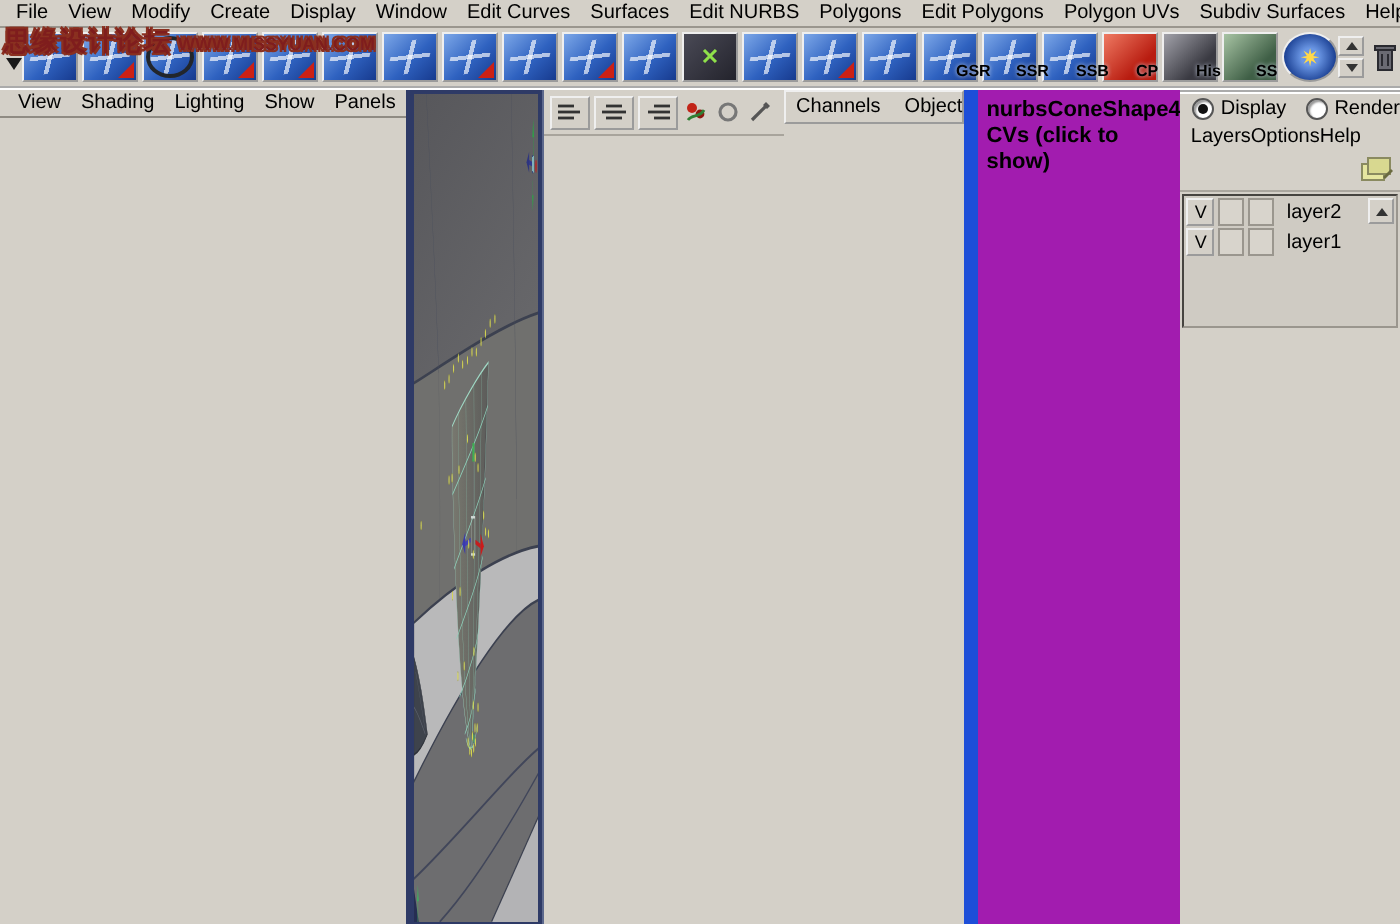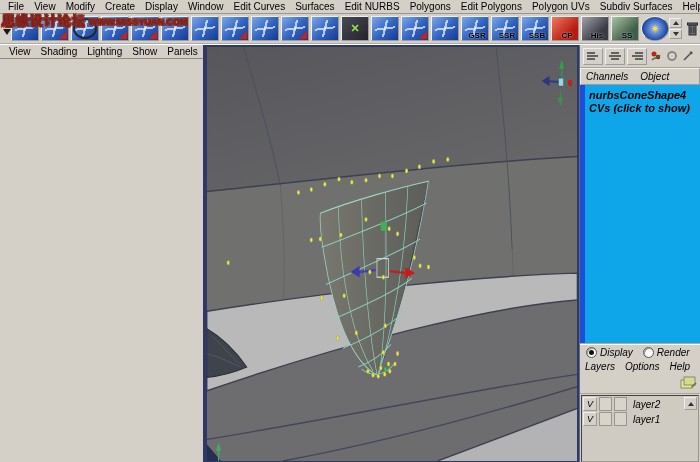--- a/index.html
+++ b/index.html
@@ -35,21 +35,21 @@
   .shelf-btn.redfull{background:linear-gradient(135deg,#ef7a62,#b81c10 70%);}
   .shelf-btn.redfull::before{display:none;}
   .shelf-btn.dark{background:linear-gradient(135deg,#a2a2aa,#3a3a42 70%);}
   .shelf-btn.dark::before{display:none;}
   .shelf-btn.greenish{background:linear-gradient(135deg,#a8c4a4,#3f5f46 70%);}
   .shelf-btn.greenish::before{display:none;}
   .shelf-btn.star{border-radius:50%;background:radial-gradient(circle,#6a96e4 25%,#1a3f92 75%);}
   .shelf-btn.star::before{display:none;}
   .shelf-btn.star::after{content:"\2737";position:absolute;inset:0;color:#ffd84a;font-size:12px;
     display:flex;align-items:center;justify-content:center;}
-  .shelf-btn .lbl{position:absolute;left:4px;right:0;bottom:0;text-align:center;
+  .shelf-btn .lbl{position:absolute;left:16px;right:0;bottom:0;
     font-size:8px;font-weight:bold;color:#000;text-shadow:0 0 2px #cfd8ea;line-height:9px;z-index:2;}
   .shelf-right{margin-left:auto;display:flex;align-items:center;gap:4px;padding-right:4px;}
   .spinner{display:flex;flex-direction:column;gap:1px;}
   .spin-btn{width:11px;height:8px;border:1px outset #efefef;background:#d4d0c8;display:flex;align-items:center;justify-content:center;cursor:pointer;}
   .tri-up-s{width:0;height:0;border-left:3px solid transparent;border-right:3px solid transparent;border-bottom:4px solid #333;}
   .tri-dn-s{width:0;height:0;border-left:3px solid transparent;border-right:3px solid transparent;border-top:4px solid #333;}
   
   .watermark{position:absolute;top:-2px;left:2px;z-index:9;display:flex;align-items:baseline;gap:3px;
     color:#7f1d1d;font-weight:bold;pointer-events:none;}
   .watermark .cn{font-size:13px;letter-spacing:1px;
@@ -59,38 +59,38 @@
   
   .main{display:flex;height:418px;}
   .viewport{width:581px;display:flex;flex-direction:row;}
   .vp-menu{height:13px;background:#d4d0c8;display:flex;align-items:center;
     font-size:10px;padding-left:4px;border-bottom:1px solid #8f8b83;}
   .vp-menu span{padding:0 5px;cursor:default;}
   .view3d{flex:1;position:relative;background:#6d6d6f;
     border:2px solid #2e3a66;border-left-width:4px;}
   .view3d svg{position:absolute;inset:0;width:100%;height:100%;}
   
-  .right-panel{flex:1;background:#d4d0c8;border-left:1px solid #5c688c;display:flex;flex-direction:column;font-style:italic;}
+  .right-panel{flex:1;background:#d4d0c8;border-left:1px solid #5c688c;display:flex;flex-direction:row;}
   .rp-toolbar{height:20px;display:flex;align-items:center;gap:2px;padding:1px 3px;border-bottom:1px solid #a8a49c;}
   .layout-btn{width:18px;height:15px;border:1px outset #efefef;background:#d4d0c8;display:flex;align-items:center;justify-content:center;cursor:pointer;}
   .rp-mini{width:14px;height:14px;display:flex;align-items:center;justify-content:center;cursor:pointer;}
   .rp-mini-group{margin-left:auto;display:flex;gap:2px;padding-right:2px;}
   .cb-menus{height:15px;display:flex;align-items:center;gap:12px;font-size:10px;
     padding-left:5px;border:1px outset #efefef;background:#d4d0c8;}
   .cb-menus span{cursor:default;}
-  .cb-content{flex:1;background:#0ea5e9;border-left:5px solid #1d4ed8;padding:4px 0 0 4px;
+  .cb-content{flex:1;background:#a21caf;border-left:7px solid #1d4ed8;padding:4px 0 0 4px;
     font-size:11px;font-weight:bold;line-height:13px;overflow:hidden;}
   
   .layer-editor{height:118px;border-top:2px groove #ffffff;display:flex;flex-direction:column;background:#d4d0c8;}
   .le-radios{height:15px;display:flex;align-items:center;gap:10px;padding-left:6px;font-size:10px;}
   .radio-item{display:flex;align-items:center;gap:3px;cursor:pointer;}
   .radio{width:9px;height:9px;border-radius:50%;background:#fff;border:1px solid #555;
     box-shadow:inset 1px 1px 1px #999;position:relative;}
   .radio.on::after{content:"";position:absolute;inset:2px;border-radius:50%;background:#111;}
-  .le-menus{height:13px;display:flex;align-items:center;gap:10px;font-size:10px;padding-left:5px;}
+  .le-menus{height:13px;display:flex;align-items:center;font-size:10px;padding-left:5px;}
   .le-menus span{cursor:default;}
   .le-iconrow{height:20px;position:relative;border-bottom:1px solid #aaa69e;}
   .new-layer-btn{position:absolute;right:3px;top:1px;width:18px;height:17px;cursor:pointer;}
   .le-list{flex:1;margin:1px;border:1px inset #9a968e;background:#cfcbc3;position:relative;padding:1px 14px 1px 1px;}
   .layer-row{height:14px;display:flex;align-items:center;gap:2px;font-size:10px;margin-bottom:1px;}
   .v-btn{width:12px;height:12px;border:1px outset #efefef;background:#d4d0c8;
     font-size:9px;text-align:center;line-height:12px;cursor:pointer;}
   .sq{width:11px;height:12px;border:1px solid #9a968e;background:#d8d4cc;cursor:pointer;}
   .layer-name{padding-left:4px;cursor:pointer;}
   .scroll-up{position:absolute;top:1px;right:1px;width:11px;height:11px;border:1px outset #efefef;

